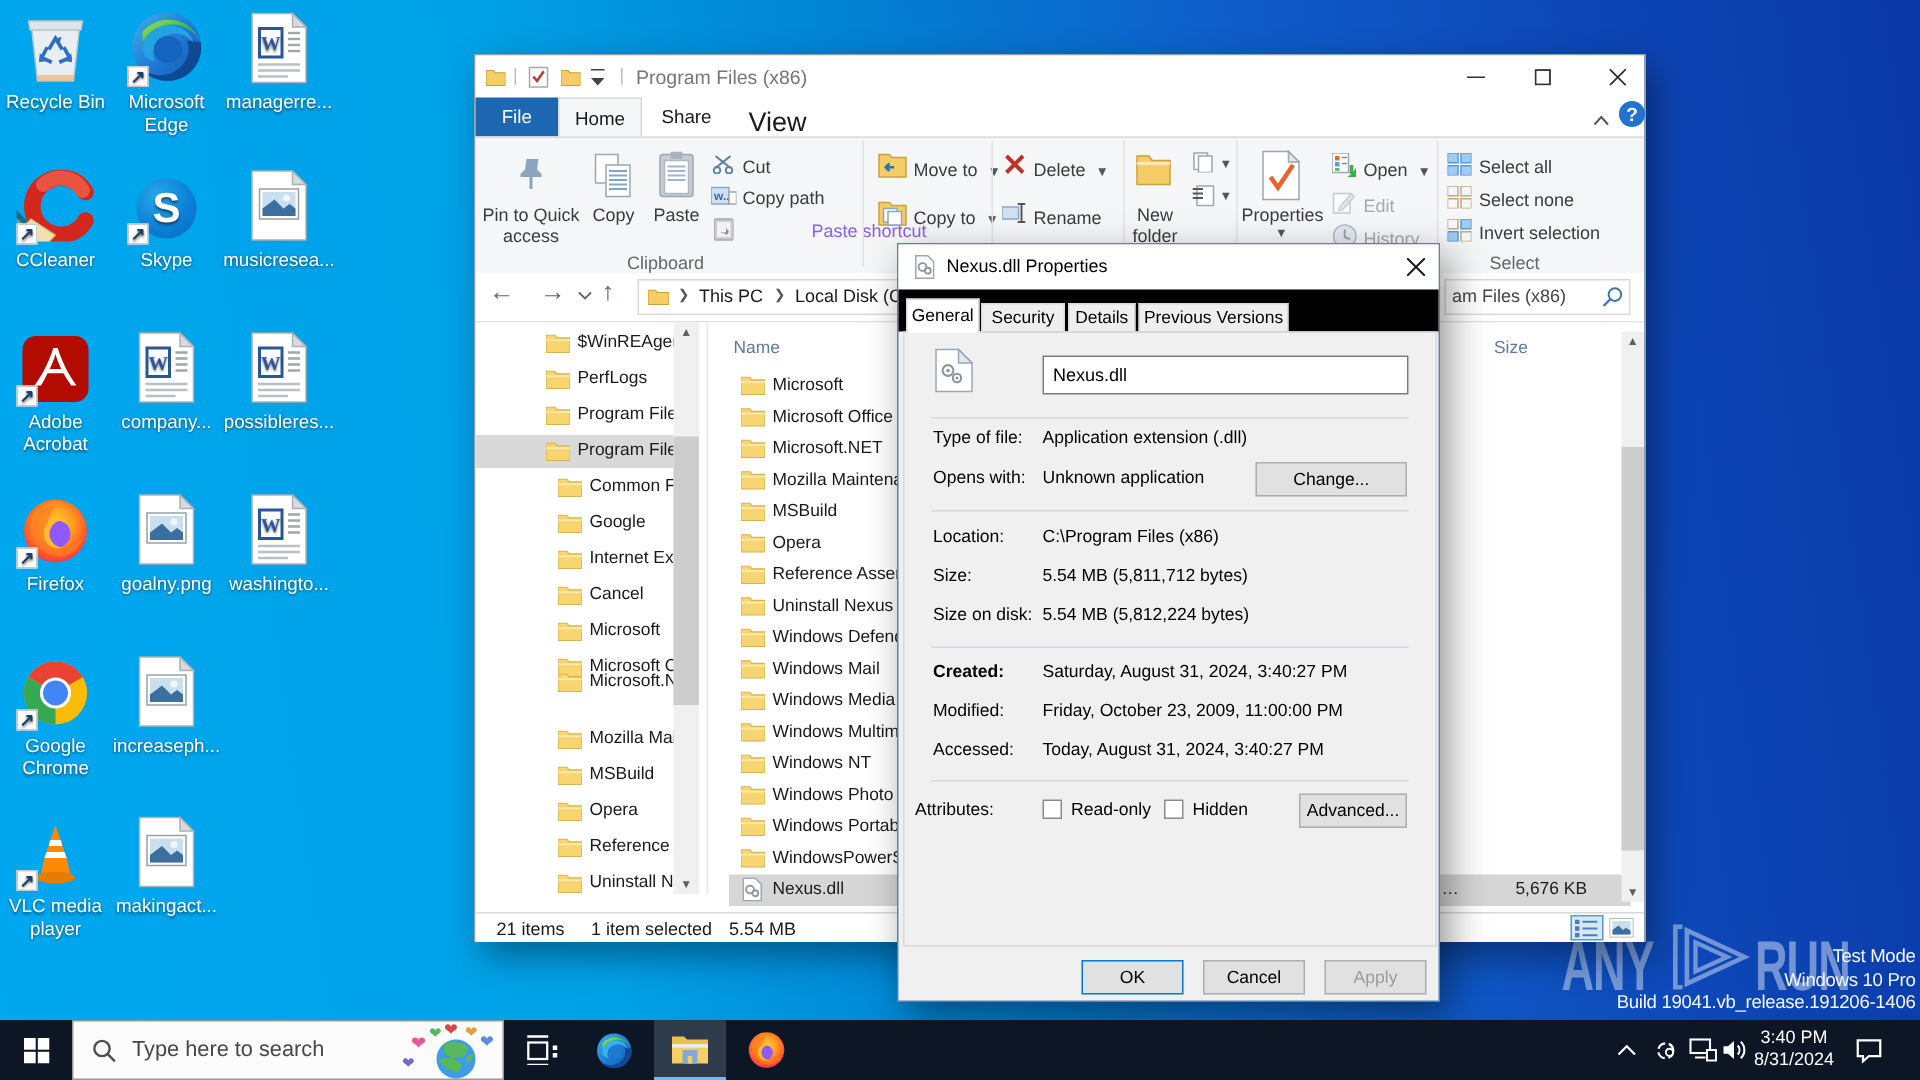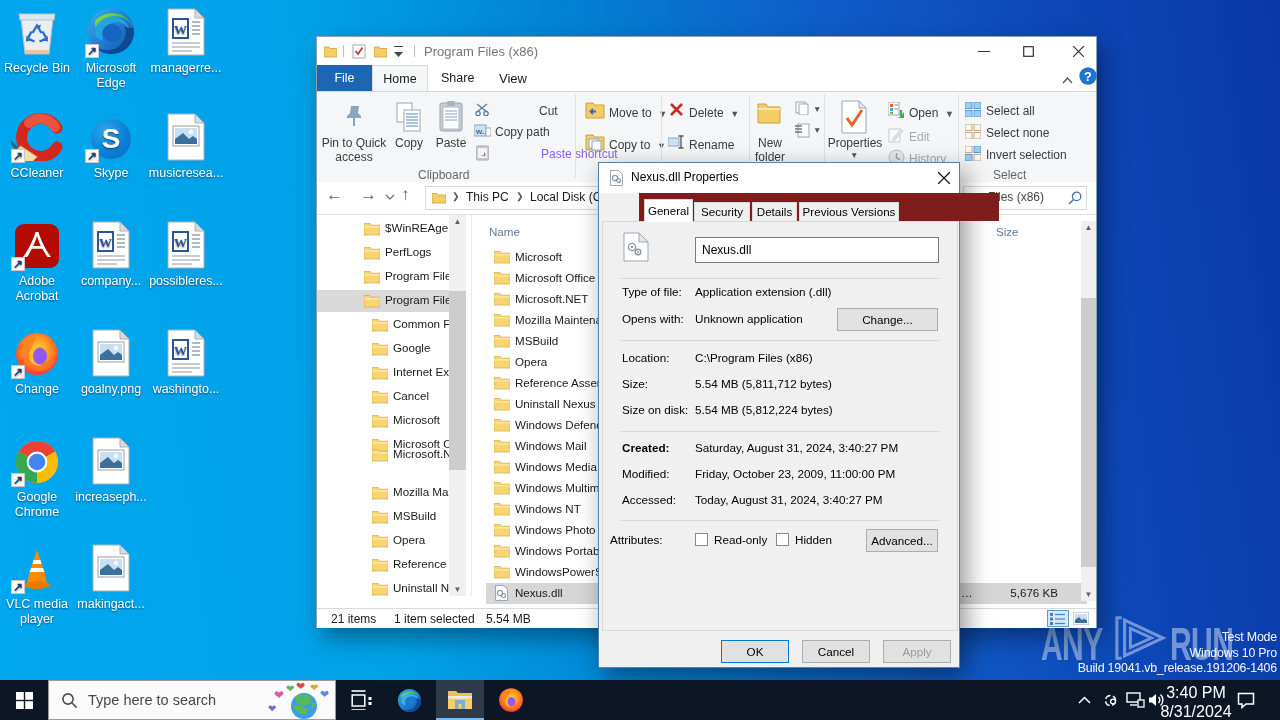--- a/index.html
+++ b/index.html
@@ -229,21 +229,21 @@
             <stop offset="1" stop-color="#e82c61"></stop>
     </radialGradient>
    </defs>
    <circle cx="23" cy="23" r="21" fill="url(#ffg)"></circle>
    <path d="M23 6 C 14 6 8 13 8 22 C 8 32 16 40 26 40 C 34 40 40 34 41 27 C 38 32 32 34 27 32 C 20 30 16 24 18 17 C 19 13 21 9 23 6 Z" fill="#ff7a1f" opacity=".7"></path>
    <circle cx="24" cy="25" r="9" fill="#9059ff"></circle>
    <path d="M15 25 C 15 18 21 14 27 16 C 23 16 19 20 19 25 C 19 30 23 34 28 34 C 22 36 15 32 15 25 Z" fill="#ffbd2e"></path>
   </svg>
   <div class="sc"></div>
  </div>
- <div>Change</div>
+ <div>Firefox</div>
 </div>
 <div class="dicon" style="left:73px;top:329px;">
  <div class="ic">
   <svg width="40" height="48" viewBox="0 0 40 48">
    <path d="M2 1 L29 1 L38 10 L38 47 L2 47 Z" fill="#fff" stroke="#a9b0b7"></path>
    <path d="M29 1 L29 10 L38 10 Z" fill="#d7dbde" stroke="#a9b0b7"></path>
    <rect x="7" y="13" width="26" height="20" fill="#fff" stroke="#98a0a8"></rect>
    <rect x="9" y="15" width="22" height="16" fill="#c8dff0"></rect>
    <path d="M9 26 L17 20 L23 26 L27 23 L31 26 L31 31 L9 31 Z" fill="#3c6e9e"></path>
    <circle cx="25" cy="19" r="2.4" fill="#f3f6f9"></circle>
@@ -359,21 +359,21 @@
       </svg>
   <svg class="abs" style="left:756px;top:9px;" width="11" height="11" viewBox="0 0 11 11">
         <path d="M0 0 L11 11 M11 0 L0 11" stroke="#333" stroke-width="1.2"></path>
       </svg>
  </div>
 
  <div class="abs" style="left:0;top:28px;width:779px;height:26px;background:#fff;">
   <div class="abs" style="left:0;top:0;width:55px;height:26px;background:#1c66b2;color:#fff;font-size:12.5px;display:flex;align-items:center;justify-content:center;">File</div>
   <div class="abs" style="left:55px;top:0;width:56px;height:26px;background:#f5f6f7;border:1px solid #d8d8d8;border-bottom:none;color:#1a1a1a;font-size:12.5px;display:flex;align-items:center;justify-content:center;">Home</div>
   <div class="abs" style="left:124px;top:6px;color:#1a1a1a;font-size:12.5px;">Share</div>
-  <div class="abs" style="left:182px;top:6px;color:#1a1a1a;font-size:13px;">View</div>
+  <div class="abs" style="left:182px;top:6px;color:#1a1a1a;font-size:18px;">View</div>
   <div class="abs" style="left:745px;top:8px;"><svg width="11" height="7" viewBox="0 0 11 7">
           <path d="M1 6 L5.5 1 L10 6" fill="none" stroke="#555" stroke-width="1.3"></path>
         </svg></div>
   <svg class="abs" style="left:762px;top:2px;" width="18" height="18" viewBox="0 0 17 17">
     <circle cx="8.5" cy="8.5" r="8.2" fill="#2073cf"></circle>
     <text x="8.5" y="12.8" font-size="12" font-weight="bold" text-anchor="middle" fill="#fff">?</text>
   </svg>
  </div>
 
  <div class="abs" style="left:0;top:54px;width:779px;height:91px;background:#f5f6f7;border-top:1px solid #d8d8d8;font-size:12px;color:#3b3b3b;">
@@ -408,21 +408,21 @@
           <line x1="6" y1="19" x2="18" y2="19"></line>
         </g>
   </svg>
   <div class="abs" style="left:106px;top:44px;width:56px;text-align:center;">Paste</div>
 
   <svg class="abs" style="left:158px;top:11px;" width="16" height="13" viewBox="0 0 16 13">
     <path d="M2 1 L12 9 M12 1 L2 9" stroke="#5f7f9e" stroke-width="1.4"></path>
     <circle cx="3" cy="10.5" r="2.2" fill="none" stroke="#5f7f9e" stroke-width="1.3"></circle>
     <circle cx="11" cy="10.5" r="2.2" fill="none" stroke="#5f7f9e" stroke-width="1.3"></circle>
   </svg>
-  <div class="abs" style="left:178px;top:12px;margin-left:44px;">Cut</div>
+  <div class="abs" style="left:178px;top:12px;">Cut</div>
   <svg class="abs" style="left:157px;top:32px;" width="17" height="13" viewBox="0 0 17 13">
     <rect x="0" y="1" width="12" height="11" fill="#cfe0f0" stroke="#8aa8c8"></rect>
     <text x="2" y="9.5" font-size="8" fill="#3a68a0" font-weight="bold">w..</text>
     <rect x="12" y="4" width="5" height="8" fill="#fff" stroke="#9aa7b4"></rect>
   </svg>
   <div class="abs" style="left:178px;top:33px;">Copy path</div>
   <svg class="abs" style="left:159px;top:53px;" width="13" height="16" viewBox="0 0 13 16">
    <rect x="0" y="1" width="13" height="14" rx="1.5" fill="#c6ccd2" stroke="#a8a8a8"></rect>
    <rect x="2" y="3" width="9" height="10" fill="#f2f2f2"></rect>
    <path d="M4 10 L8 10 L8 7 L10 9.5 L8 12 L8 11" fill="#888"></path>
@@ -854,21 +854,21 @@
    <path d="M.5 .5 L8.5 .5 L12.5 4.5 L12.5 15.5 L.5 15.5 Z" fill="#fff" stroke="#9aa7b4"></path>
    <circle cx="5" cy="8" r="2.6" fill="none" stroke="#8a97a4" stroke-width="1.2"></circle>
    <circle cx="8.5" cy="10.5" r="2" fill="none" stroke="#8a97a4" stroke-width="1.2"></circle>
   </svg>
   <div class="abs" style="left:32px;top:7px;font-size:12px;color:#000;">Nexus.dll Properties</div>
   <svg class="abs" style="left:339px;top:9px;" width="12" height="12" viewBox="0 0 12 12">
         <path d="M0 0 L12 12 M12 0 L0 12" stroke="#1a1a1a" stroke-width="1.3"></path>
       </svg>
  </div>
 
- <div class="abs" style="left:0;top:30px;width:360px;height:28px;background:#7f1d1d;margin-left:40px;">
+ <div class="abs" style="left:0;top:30px;width:360px;height:28px;background:#000000;">
   <div class="abs" style="left:5px;top:6px;width:49px;height:23px;background:#fff;border:1px solid #d9d9d9;border-bottom:none;z-index:2;text-align:center;padding-top:4px;font-size:11.6px;">General</div>
   <div class="abs" style="left:55px;top:9px;width:56px;height:19px;background:#efefef;border:1px solid #d9d9d9;border-bottom:none;text-align:center;padding-top:2px;font-size:11.6px;">Security</div>
   <div class="abs" style="left:113px;top:9px;width:45px;height:19px;background:#efefef;border:1px solid #d9d9d9;border-bottom:none;text-align:center;padding-top:2px;font-size:11.6px;">Details</div>
   <div class="abs" style="left:160px;top:9px;width:100px;height:19px;background:#efefef;border:1px solid #d9d9d9;border-bottom:none;text-align:center;padding-top:2px;font-size:11.6px;">Previous Versions</div>
  </div>
 
  <div class="abs" style="left:3px;top:58px;width:356px;height:410px;background:#f0f0f0;border:1px solid #d9d9d9;"></div>
  <svg class="abs" style="left:24px;top:69px;" width="26" height="30" viewBox="0 0 26 30">
    <path d="M1 1 L16 1 L25 10 L25 29 L1 29 Z" fill="#fff" stroke="#9aa7b4"></path>
    <path d="M16 1 L16 10 L25 10 Z" fill="#e3e8ec" stroke="#9aa7b4"></path>
@@ -1010,21 +1010,21 @@
    <line x1="4" y1="13" x2="11" y2="13" stroke="#fff" stroke-width="1.4"></line>
    <rect x="12" y="8" width="6" height="7" fill="#0d1625" stroke="#fff" stroke-width="1.3"></rect>
   </svg>
  </div>
  <div class="tbico" style="left:1143px;width:28px;">
   <svg width="18" height="16" viewBox="0 0 18 16">
    <path d="M1 5.5 L4 5.5 L8 2 L8 14 L4 10.5 L1 10.5 Z" fill="#fff"></path>
    <path d="M10.5 5 A4.5 4.5 0 0 1 10.5 11 M12.5 2.5 A7.5 7.5 0 0 1 12.5 13.5" fill="none" stroke="#fff" stroke-width="1.4"></path>
   </svg>
  </div>
- <div class="abs" style="left:1157px;top:0;width:78px;height:40px;color:#fff;font-size:16px;text-align:center;">
+ <div class="abs" style="left:1157px;top:0;width:78px;height:40px;color:#fff;font-size:12px;text-align:center;">
   <div style="margin-top:4px;">3:40 PM</div>
   <div style="margin-top:1px;">8/31/2024</div>
  </div>
  <div class="tbico" style="left:1228px;width:36px;">
   <svg width="18" height="17" viewBox="0 0 18 17">
    <path d="M1.5 1.5 L16.5 1.5 L16.5 12 L9 12 L5 15.5 L5 12 L1.5 12 Z" fill="none" stroke="#fff" stroke-width="1.5"></path>
   </svg>
  </div>
 </div>
 

